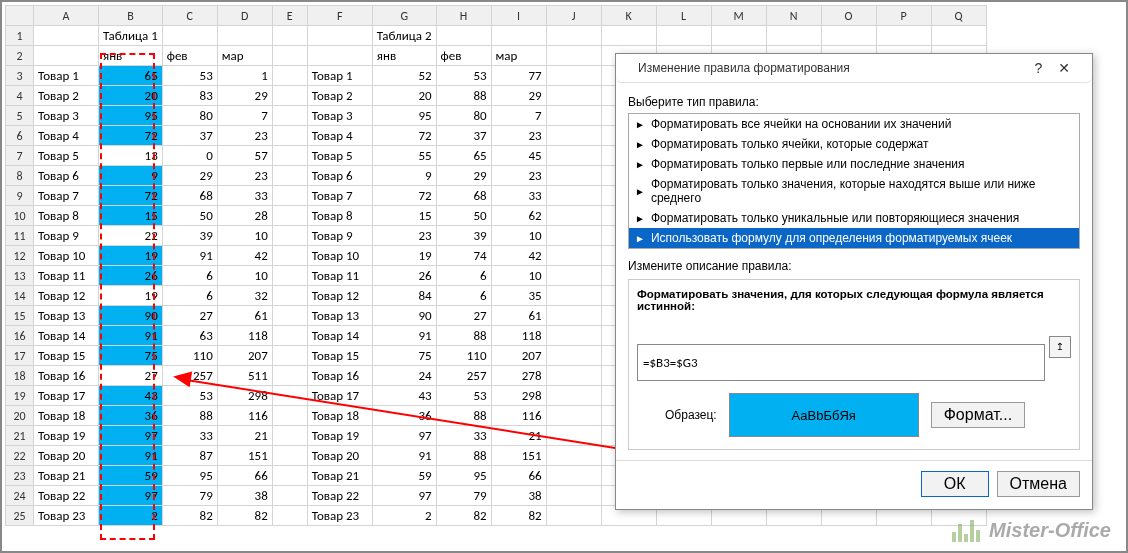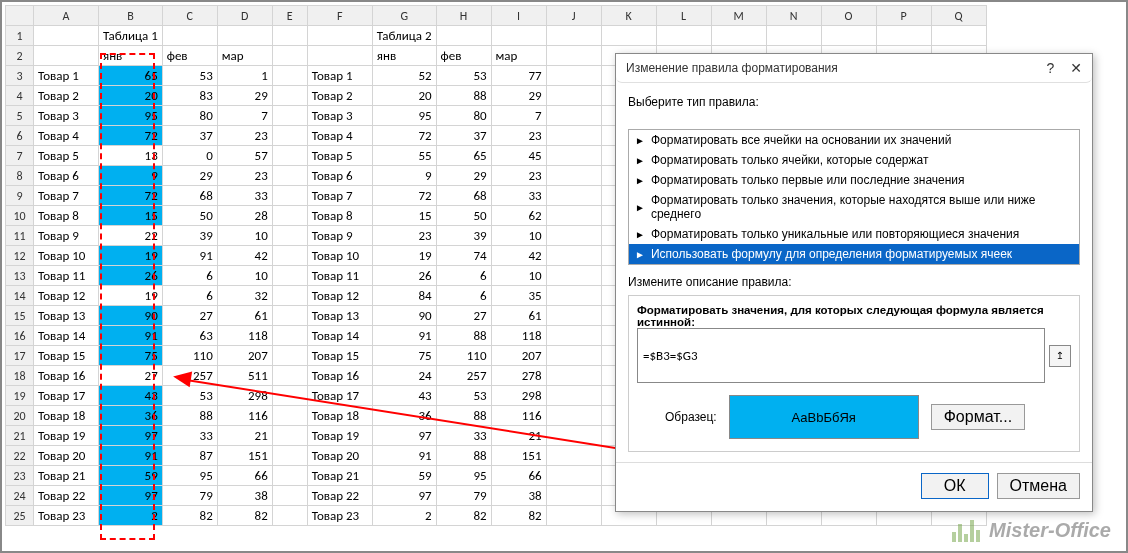--- a/index.html
+++ b/index.html
@@ -76,36 +76,36 @@
     left: 610px; top: 48px;
     width: 478px;
     border: 1px solid #888;
     background: #fff;
     box-shadow: 2px 2px 8px rgba(0,0,0,0.25);
     font-family: "Segoe UI", sans-serif;
     font-size: 12px;
   }
   .dialog .titlebar {
     display: flex; justify-content: space-between; align-items: center;
-    padding: 6px 10px; border-bottom: 1px solid #e0e0e0; border-radius: 6px;
+    padding: 6px 22px; border-bottom: 1px solid #e0e0e0; border-radius: 6px;
   }
   .dialog .titlebar .title { color: #333; }
   .dialog .titlebar .ctrls { display: flex; gap: 16px; color: #333; font-size: 14px; }
   .dialog .body { padding: 8px 12px 12px 12px; }
-  .dialog .label { margin: 4px 0 20px 0; }
+  .dialog .label { margin: 4px 0 4px 0; }
   .dialog .rule-list { border: 1px solid #aaa; margin-bottom: 10px; }
   .dialog .rule-list .rule { padding: 3px 6px; display: flex; align-items: center; gap: 6px; }
   .dialog .rule-list .rule.sel { background: #0a66c7; color: #fff; }
   .dialog .rule .arr { font-size: 10px; }
   .dialog .desc-label { margin: 4px 0 6px 0; }
   .dialog .formula-row { margin: 0 0 6px 0; }
   .dialog .formula-label { font-weight: bold; font-size: 11.5px; margin-bottom: 0; }
   .dialog .formula-input-wrap { display: flex; gap: 4px; align-items: center; }
   .dialog .formula-input {
-    flex: 1; border: 1px solid #888; padding: 19px 5px; font-family: Calibri, sans-serif; font-size: 13px;
+    flex: 1; border: 1px solid #888; padding: 10px 5px; font-family: Calibri, sans-serif; font-size: 13px; margin-top: 32px;
   }
   .dialog .range-btn { width: 22px; height: 22px; border: 1px solid #888; background: #f5f5f5; display: flex; align-items: center; justify-content: center; font-size: 10px; }
   .dialog .preview-row { display: flex; align-items: center; gap: 12px; margin: 12px 0 4px 28px; }
   .dialog .preview-box {
     width: 190px; height: 44px; border: 1px solid #888;
     display: flex; align-items: center; justify-content: center;
     background: #00b0f0; color: #000; font-size: 13px;
   }
   .dialog .btn {
     border: 1px solid #999; background: #f2f2f2; padding: 3px 12px; font-size: 16px;

